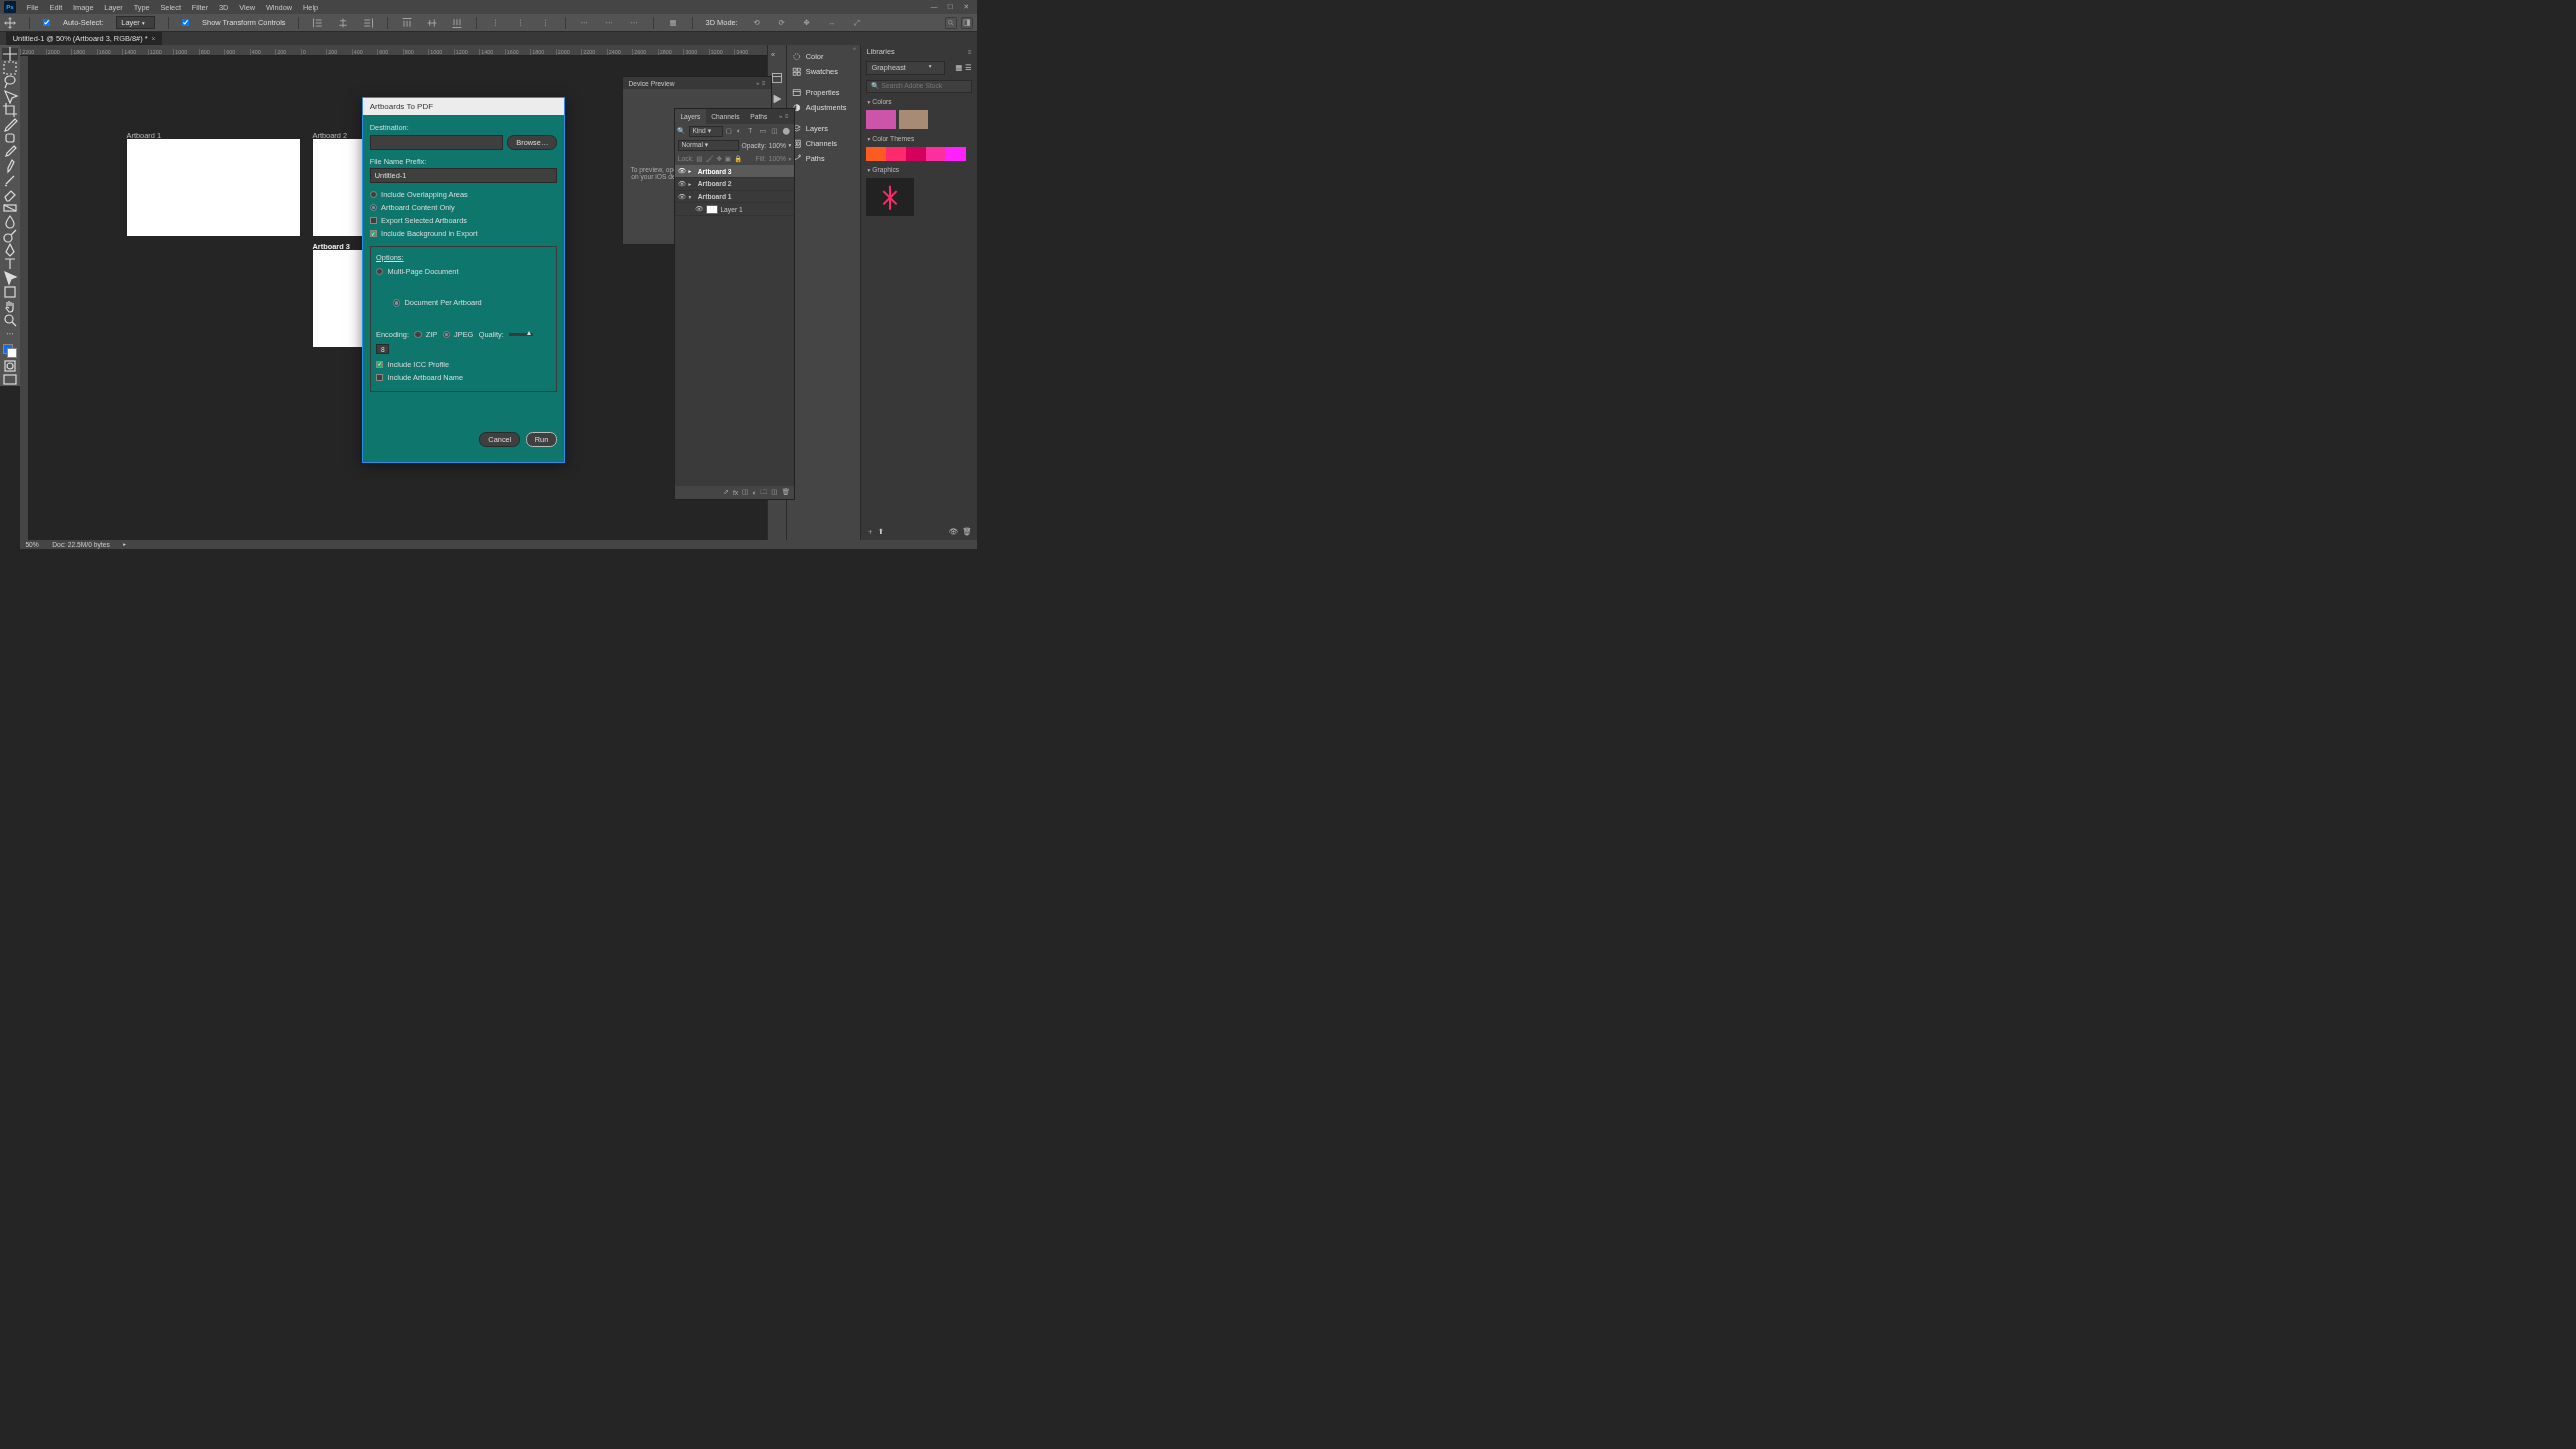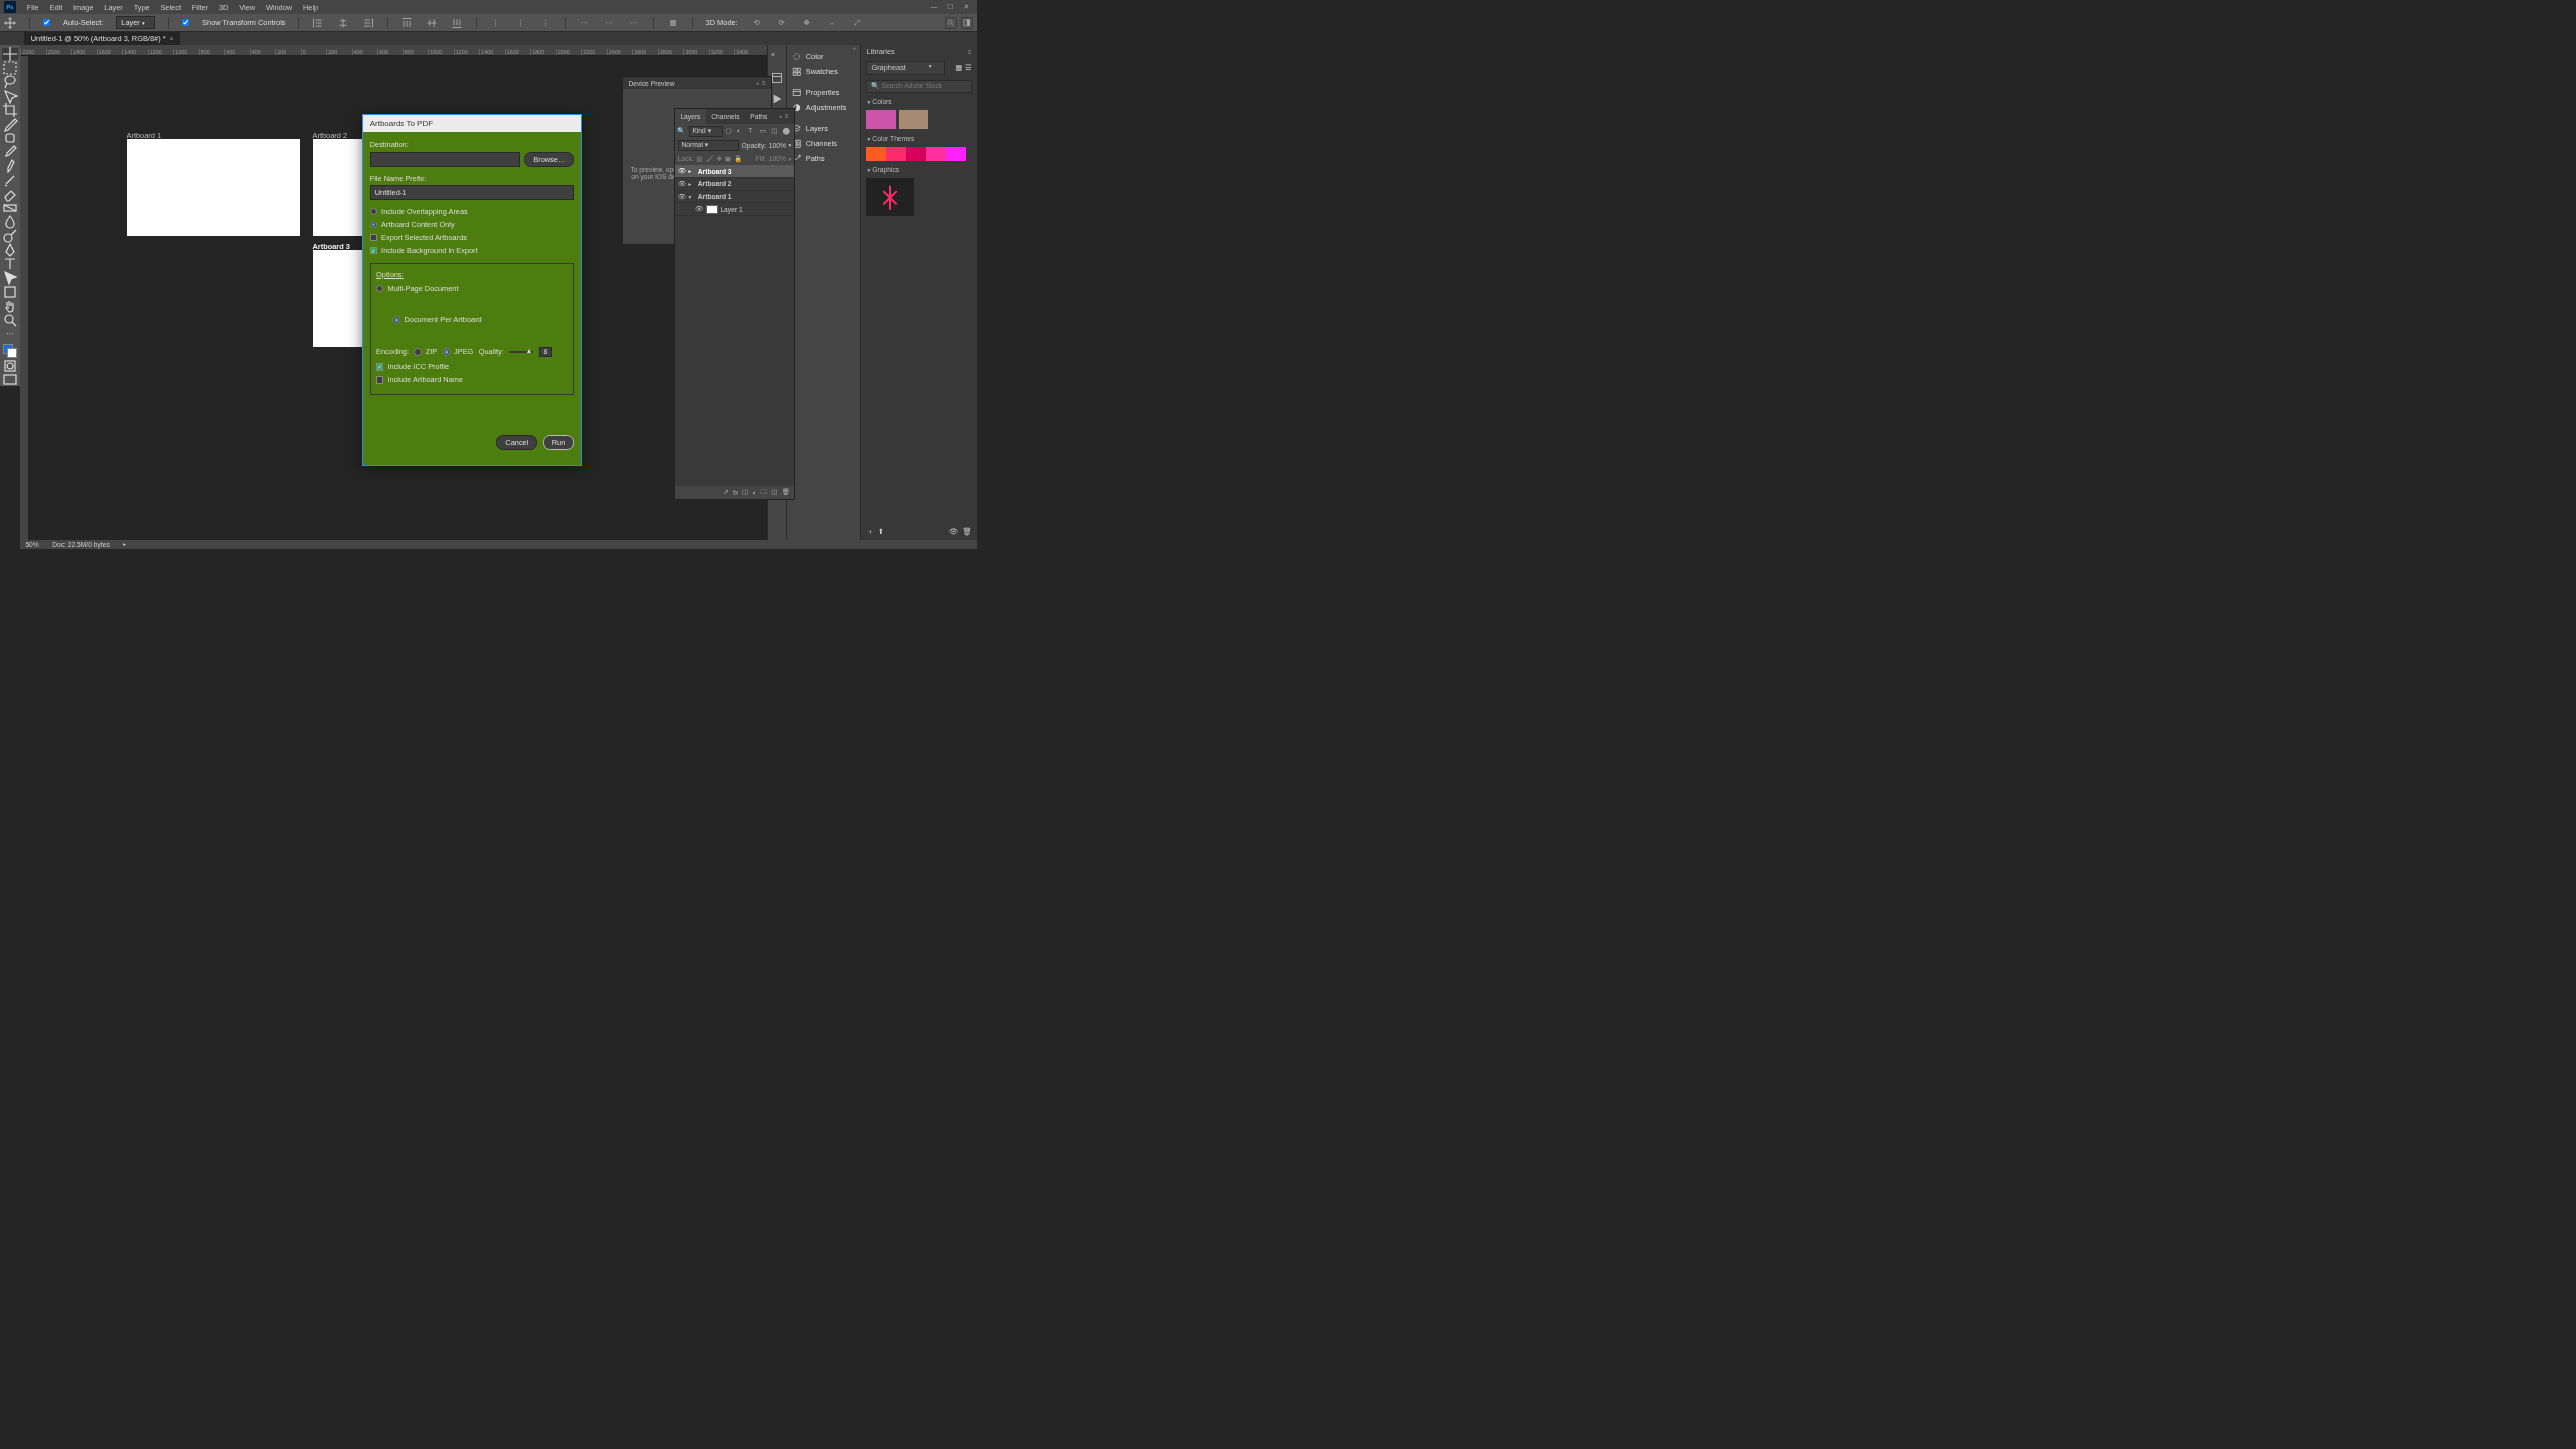--- a/index.html
+++ b/index.html
@@ -16,21 +16,21 @@
 .optionsbar { height: 18px; background: #535353; display: flex; align-items: center; padding: 0 4px; gap: 13px; font-size: 7.4px; color: #ddd; border-bottom: 0.7px solid #2a2a2a; }
 .optionsbar .tool-ic { width: 12px; height: 12px; display: flex; align-items: center; justify-content: center; }
 .optionsbar input[type=checkbox] { width: 7.4px; height: 7.4px; }
 .optionsbar .sel { background: #3f3f3f; border: 0.7px solid #2a2a2a; padding: 0.7px 9.4px 0.7px 4px; font-size: 7.4px; color: #ddd; position: relative; }
 .optionsbar .sep { width: 0.7px; height: 12px; background: #3a3a3a; }
 .optionsbar .ic-btn { width: 12px; height: 12px; display: flex; align-items: center; justify-content: center; color: #aaa; }
 .optionsbar .right { margin-left: auto; display: flex; gap: 4px; }
 .optionsbar .right .ic-btn { border: 0.7px solid #3a3a3a; border-radius: 1.3px; padding: 1.3px; }
 
 
-.doctab-strip { height: 13.4px; background: #383838; display: flex; align-items: center; padding-left: 24px; }
+.doctab-strip { height: 13.4px; background: #383838; display: flex; align-items: center; padding-left: 6px; }
 .doctab { background: #252525; padding: 2px 6.7px; font-size: 7.4px; color: #ddd; display: flex; align-items: center; gap: 4px; }
 .doctab .close { font-size: 6.7px; color: #999; }
 
 
 .tools { position: absolute; left: 0; top: 45px; width: 20px; background: #535353; display: flex; flex-direction: column; align-items: center; padding-top: 2.7px; gap: 2px; }
 .tools .tool { width: 16px; height: 12px; display: flex; align-items: center; justify-content: center; color: #ddd; position: relative; }
 .tools .tool.active { background: #3a3a3a; }
 .tools .swatch-block { margin-top: 2.7px; }
 .tools .fgsw { width: 9.4px; height: 9.4px; background: #1a6dd6; border: 0.7px solid #888; }
 .tools .bgsw { width: 9.4px; height: 9.4px; background: #fff; border: 0.7px solid #888; margin-top: -5.4px; margin-left: 4px; }
@@ -92,21 +92,21 @@
 .layerspanel .layer { height: 12.7px; display: flex; align-items: center; padding: 0 2.7px; gap: 2.7px; font-size: 6.7px; border-bottom: 0.7px solid #333; }
 .layerspanel .layer.sel { background: #5a5a5a; color: #fff; }
 .layerspanel .layer .eye { width: 8px; }
 .layerspanel .layer .arr { width: 6.7px; font-size: 5.4px; }
 .layerspanel .layer .thumb { width: 12px; height: 9.4px; background: #fff; border: 0.7px solid #666; }
 .layerspanel .layer.child { padding-left: 20px; }
 .layerspanel .layer.child .name { font-weight: normal; }
 .layerspanel .foot { height: 13.4px; background: #454545; display: flex; align-items: center; justify-content: flex-end; gap: 4px; padding: 0 4px; color: #aaa; font-size: 6.7px; }
 
 
-.dialog { position: absolute; left: 362px; top: 114px; width: 220px; background: #4d7c0f; border: 1.3px solid #2d8ceb; box-shadow: 0 2.7px 13.4px rgba(0,0,0,.5); }
+.dialog { position: absolute; left: 362px; top: 97px; width: 203px; background: #0f766e; border: 1.3px solid #2d8ceb; box-shadow: 0 2.7px 13.4px rgba(0,0,0,.5); }
 .dialog .titlebar { height: 17.4px; background: #ececec; color: #333; display: flex; align-items: center; padding: 0 6.7px; font-size: 8px; }
 .dialog .body { padding: 8px 6.7px 14.8px; color: #ddd; font-size: 7.4px; }
 .dialog .lbl { margin-bottom: 2.7px; }
 .dialog .row { display: flex; gap: 4px; margin-bottom: 6.7px; }
 .dialog input.text { flex: 1; background: #3f3f3f; border: 0.7px solid #2a2a2a; color: #ddd; padding: 2px 4px; font-size: 7.4px; }
 .dialog .btn { background: #3f3f3f; border: 0.7px solid #2a2a2a; color: #ddd; padding: 2px 8px; border-radius: 6.7px; font-size: 7.4px; }
 .dialog .btn.primary { border: 0.7px solid #bbb; }
 .dialog .check, .dialog .radio { display: flex; align-items: center; gap: 4px; margin-bottom: 4px; }
 .dialog .checkmark { width: 7.4px; height: 7.4px; border: 0.7px solid #888; background: #3f3f3f; display: flex; align-items: center; justify-content: center; font-size: 5.4px; color: #bde; }
 .dialog .checkmark.on { background: #3a6; color: #fff; }

